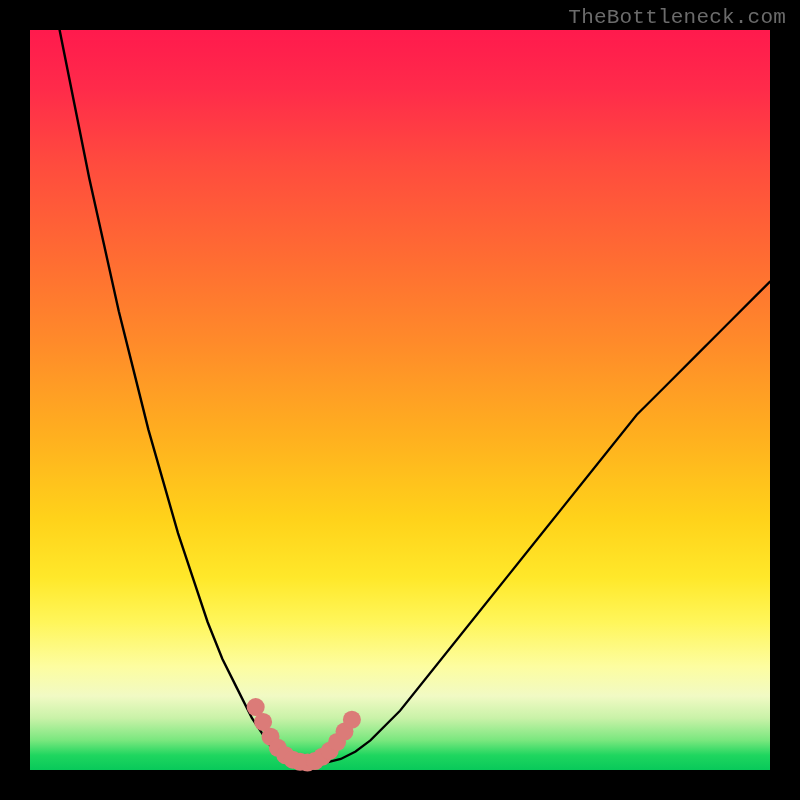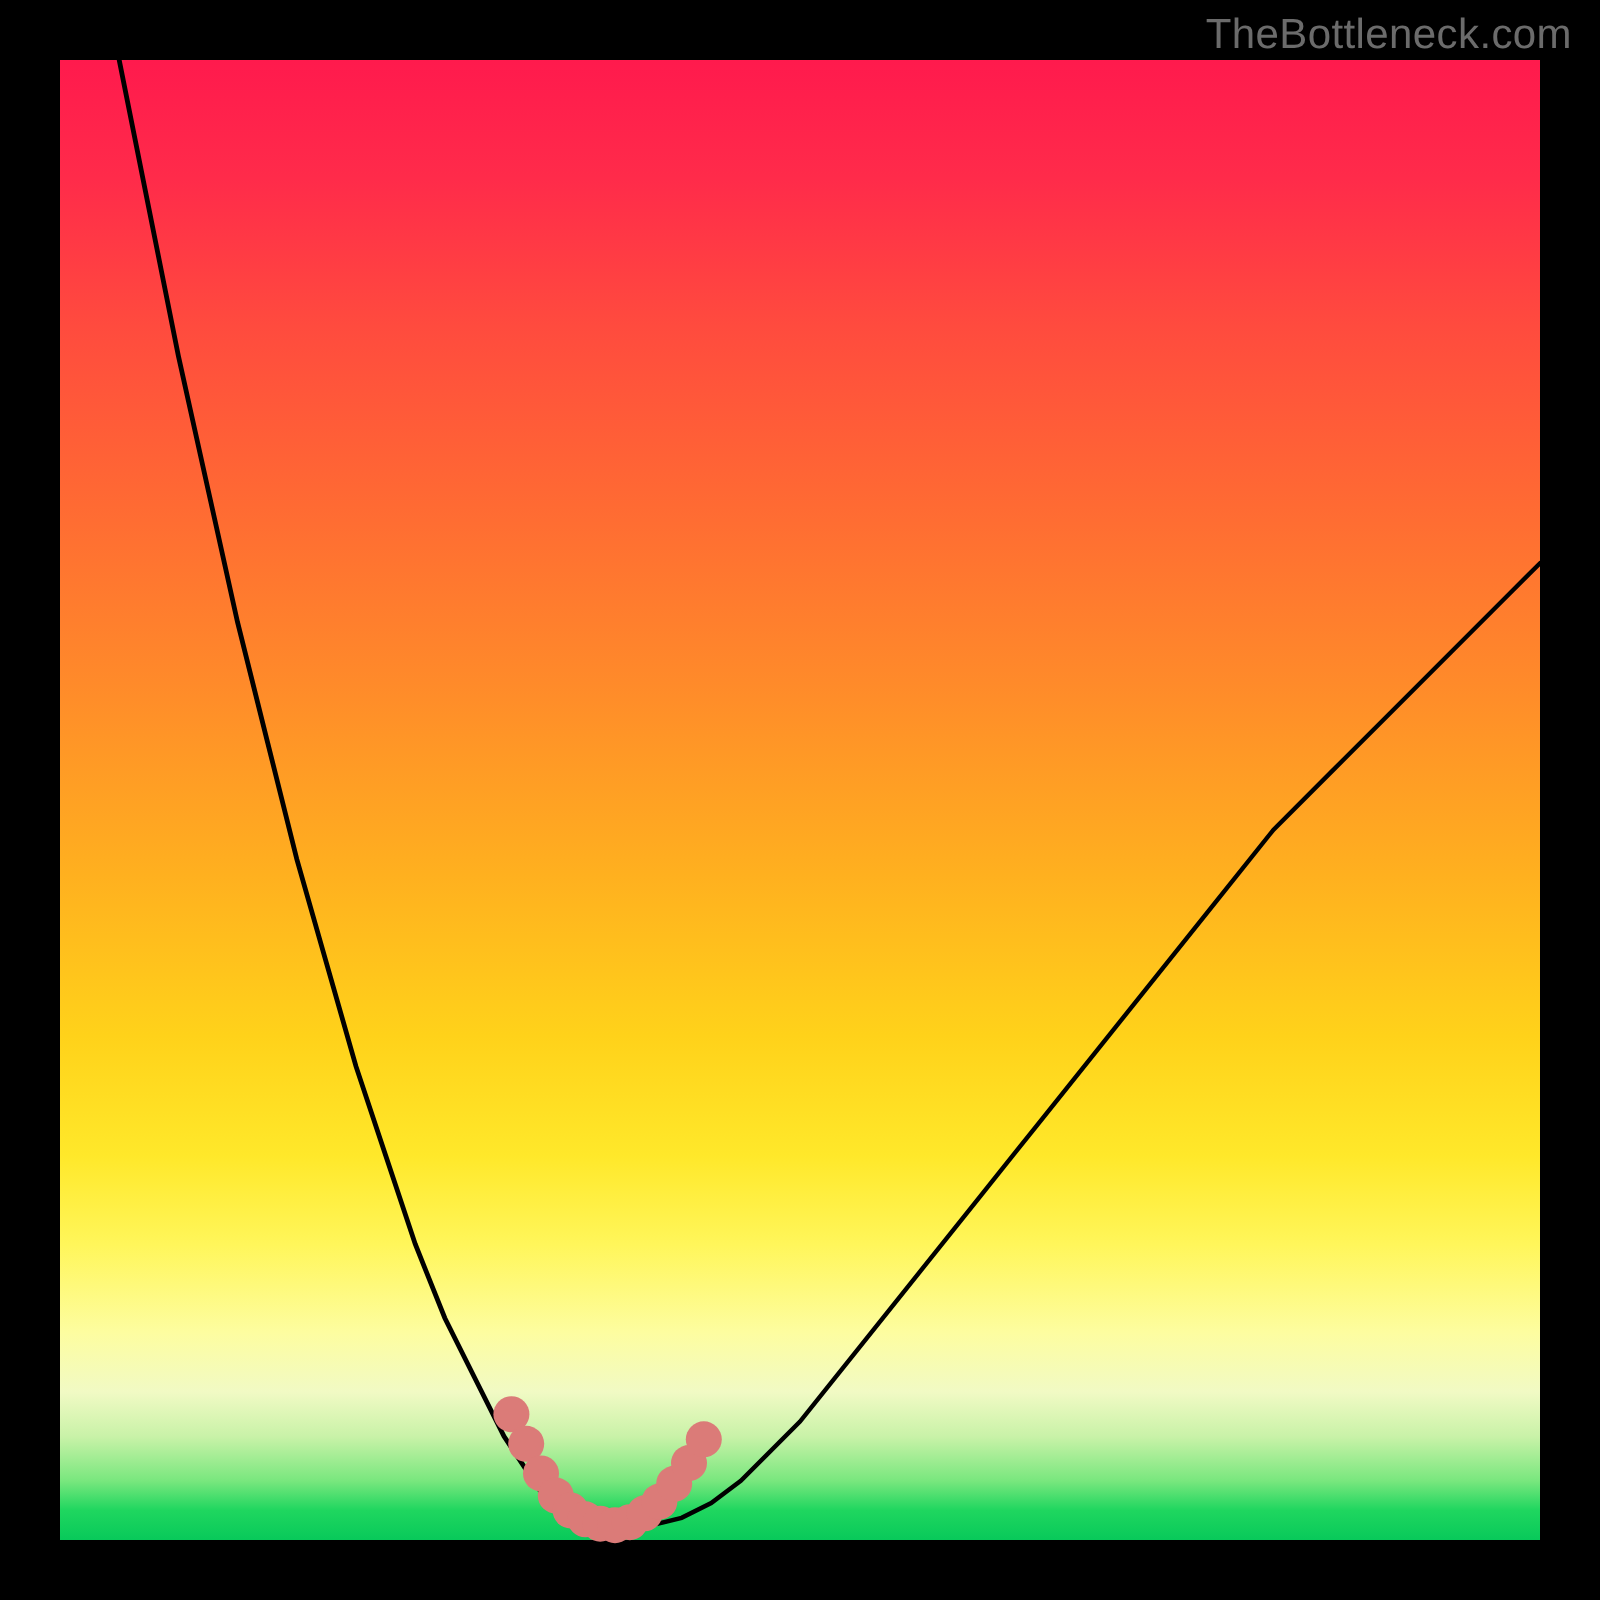--- a/index.html
+++ b/index.html
@@ -8,20 +8,21 @@
     width: 800px;
     height: 800px;
     background: #000;
     overflow: hidden;
     font-family: Arial, Helvetica, sans-serif;
   }
   .frame {
     position: absolute;
     inset: 0;
     background: #000;
+    font-family: Liberation Mono, monospace;
   }
   .plot {
     position: absolute;
     left: 30px;
     top: 30px;
     width: 740px;
     height: 740px;
     
     background: linear-gradient(
       to bottom,

